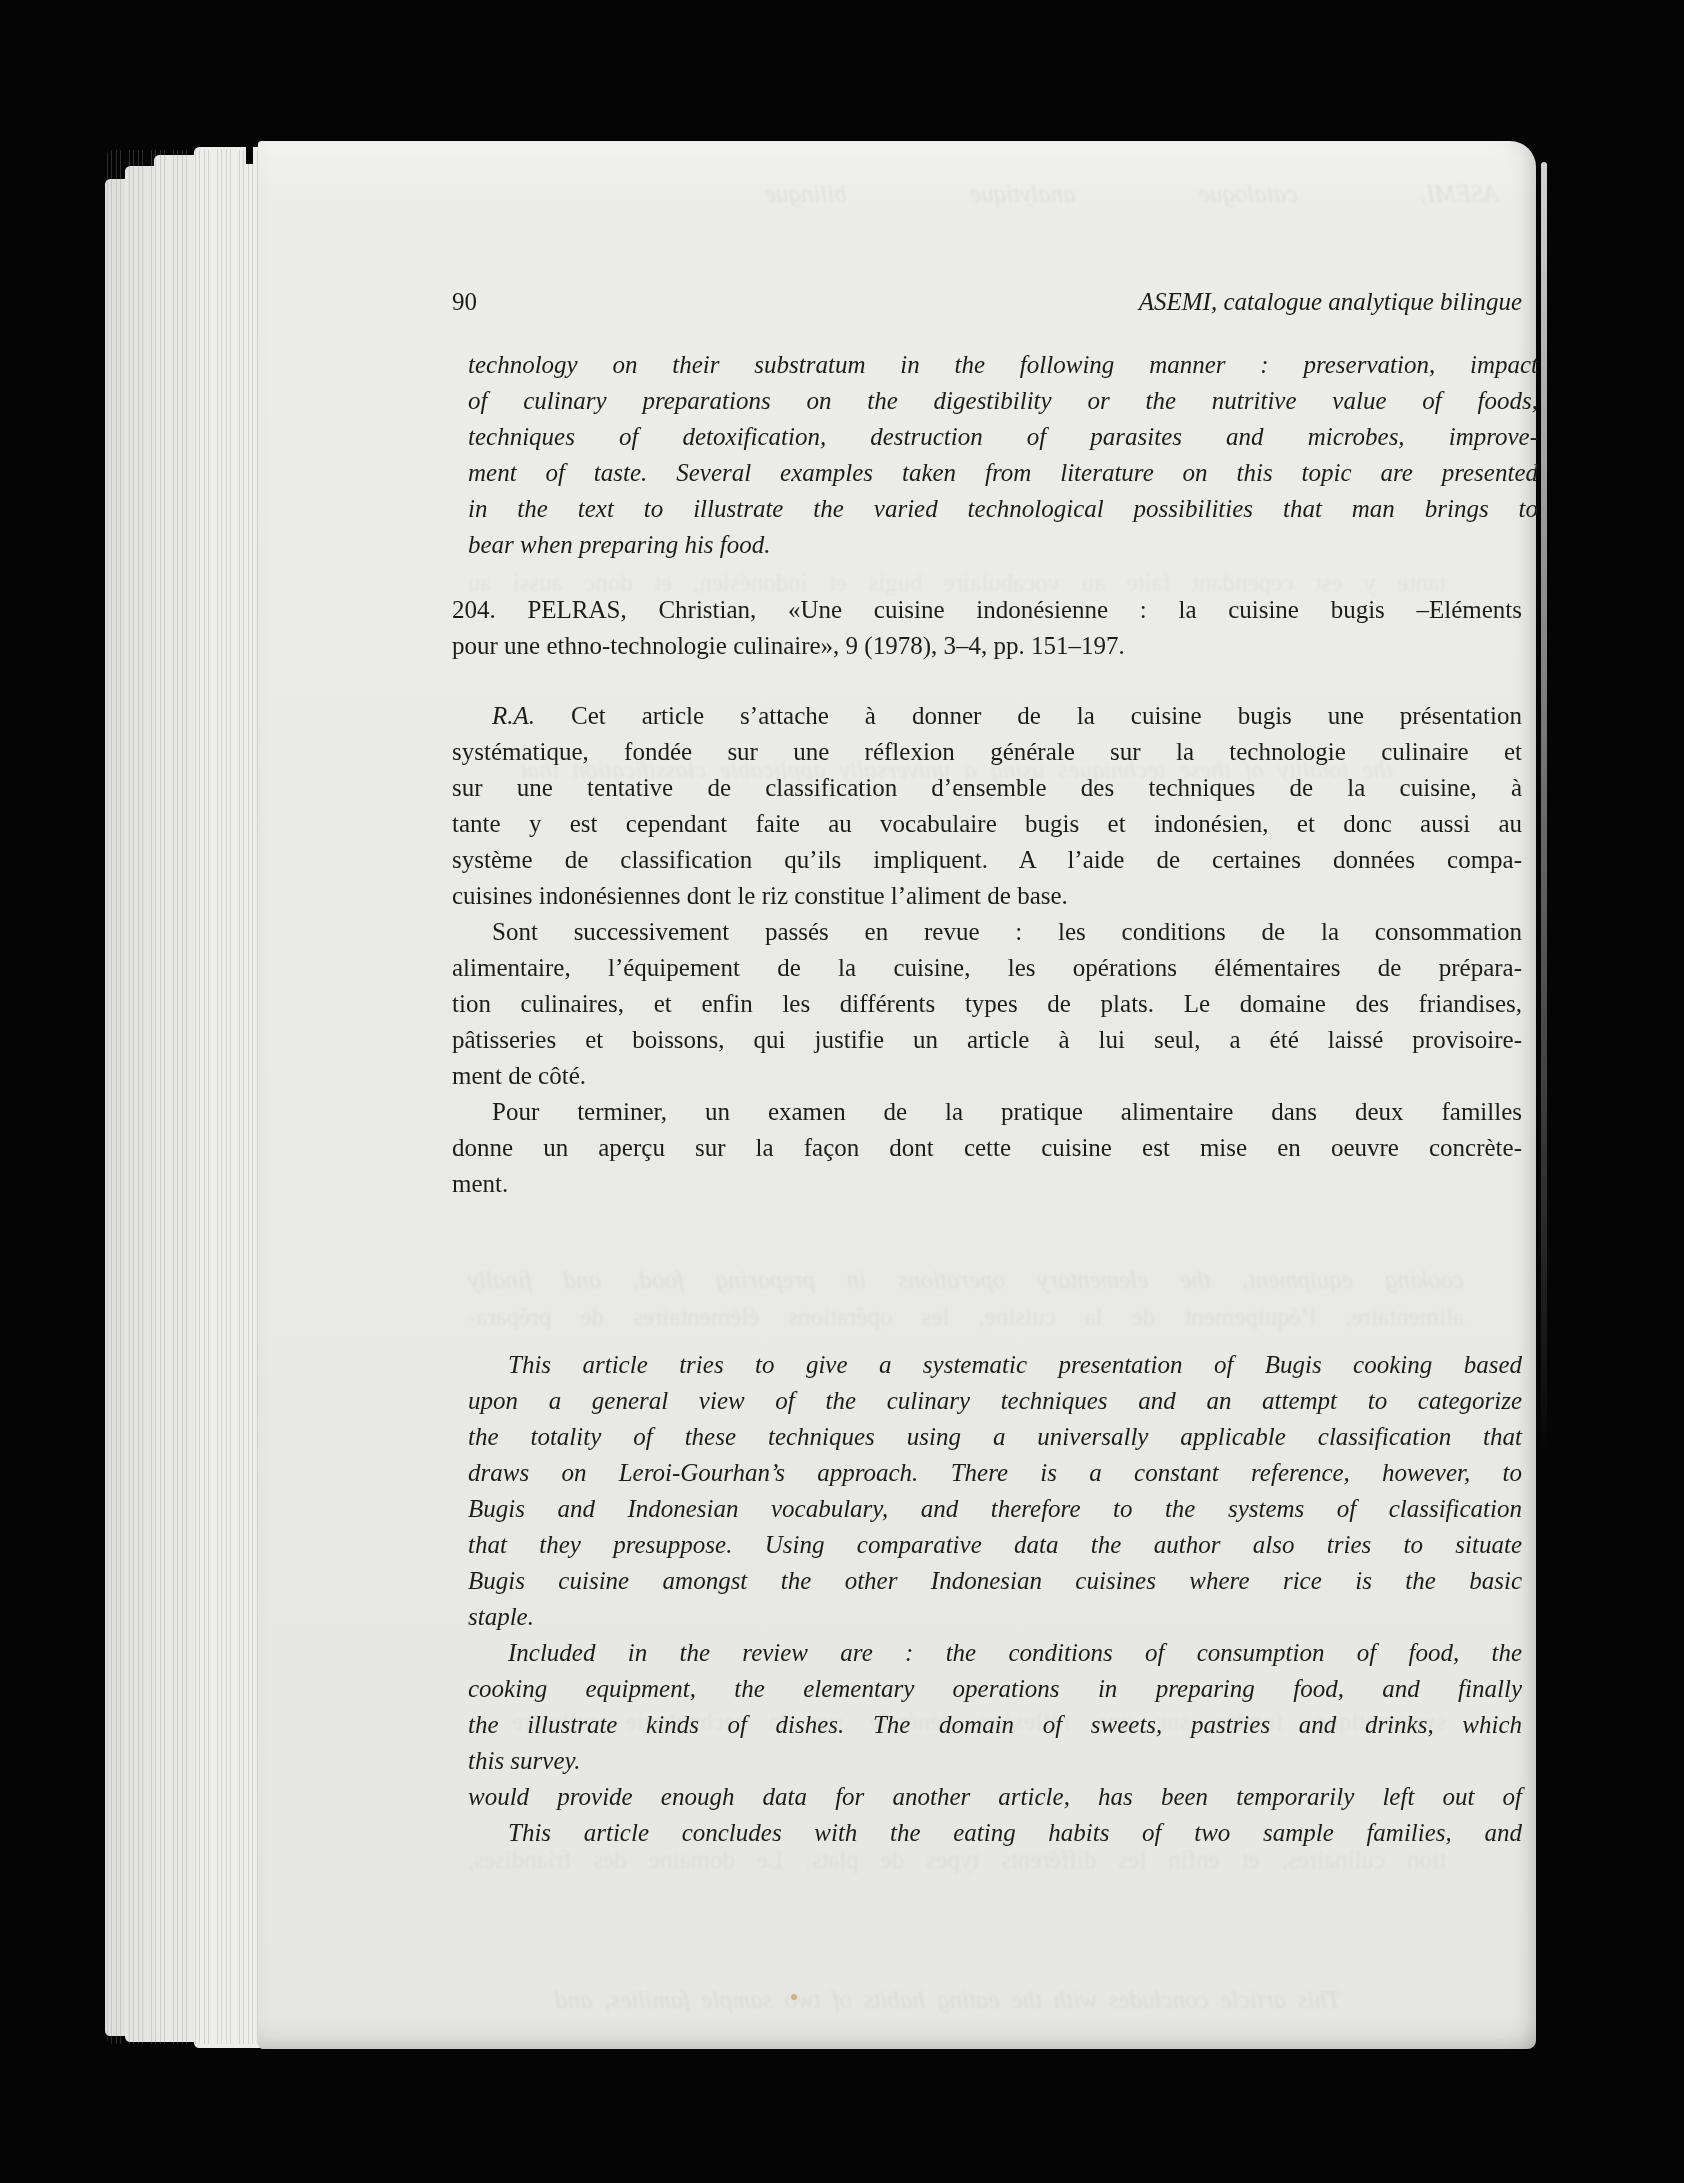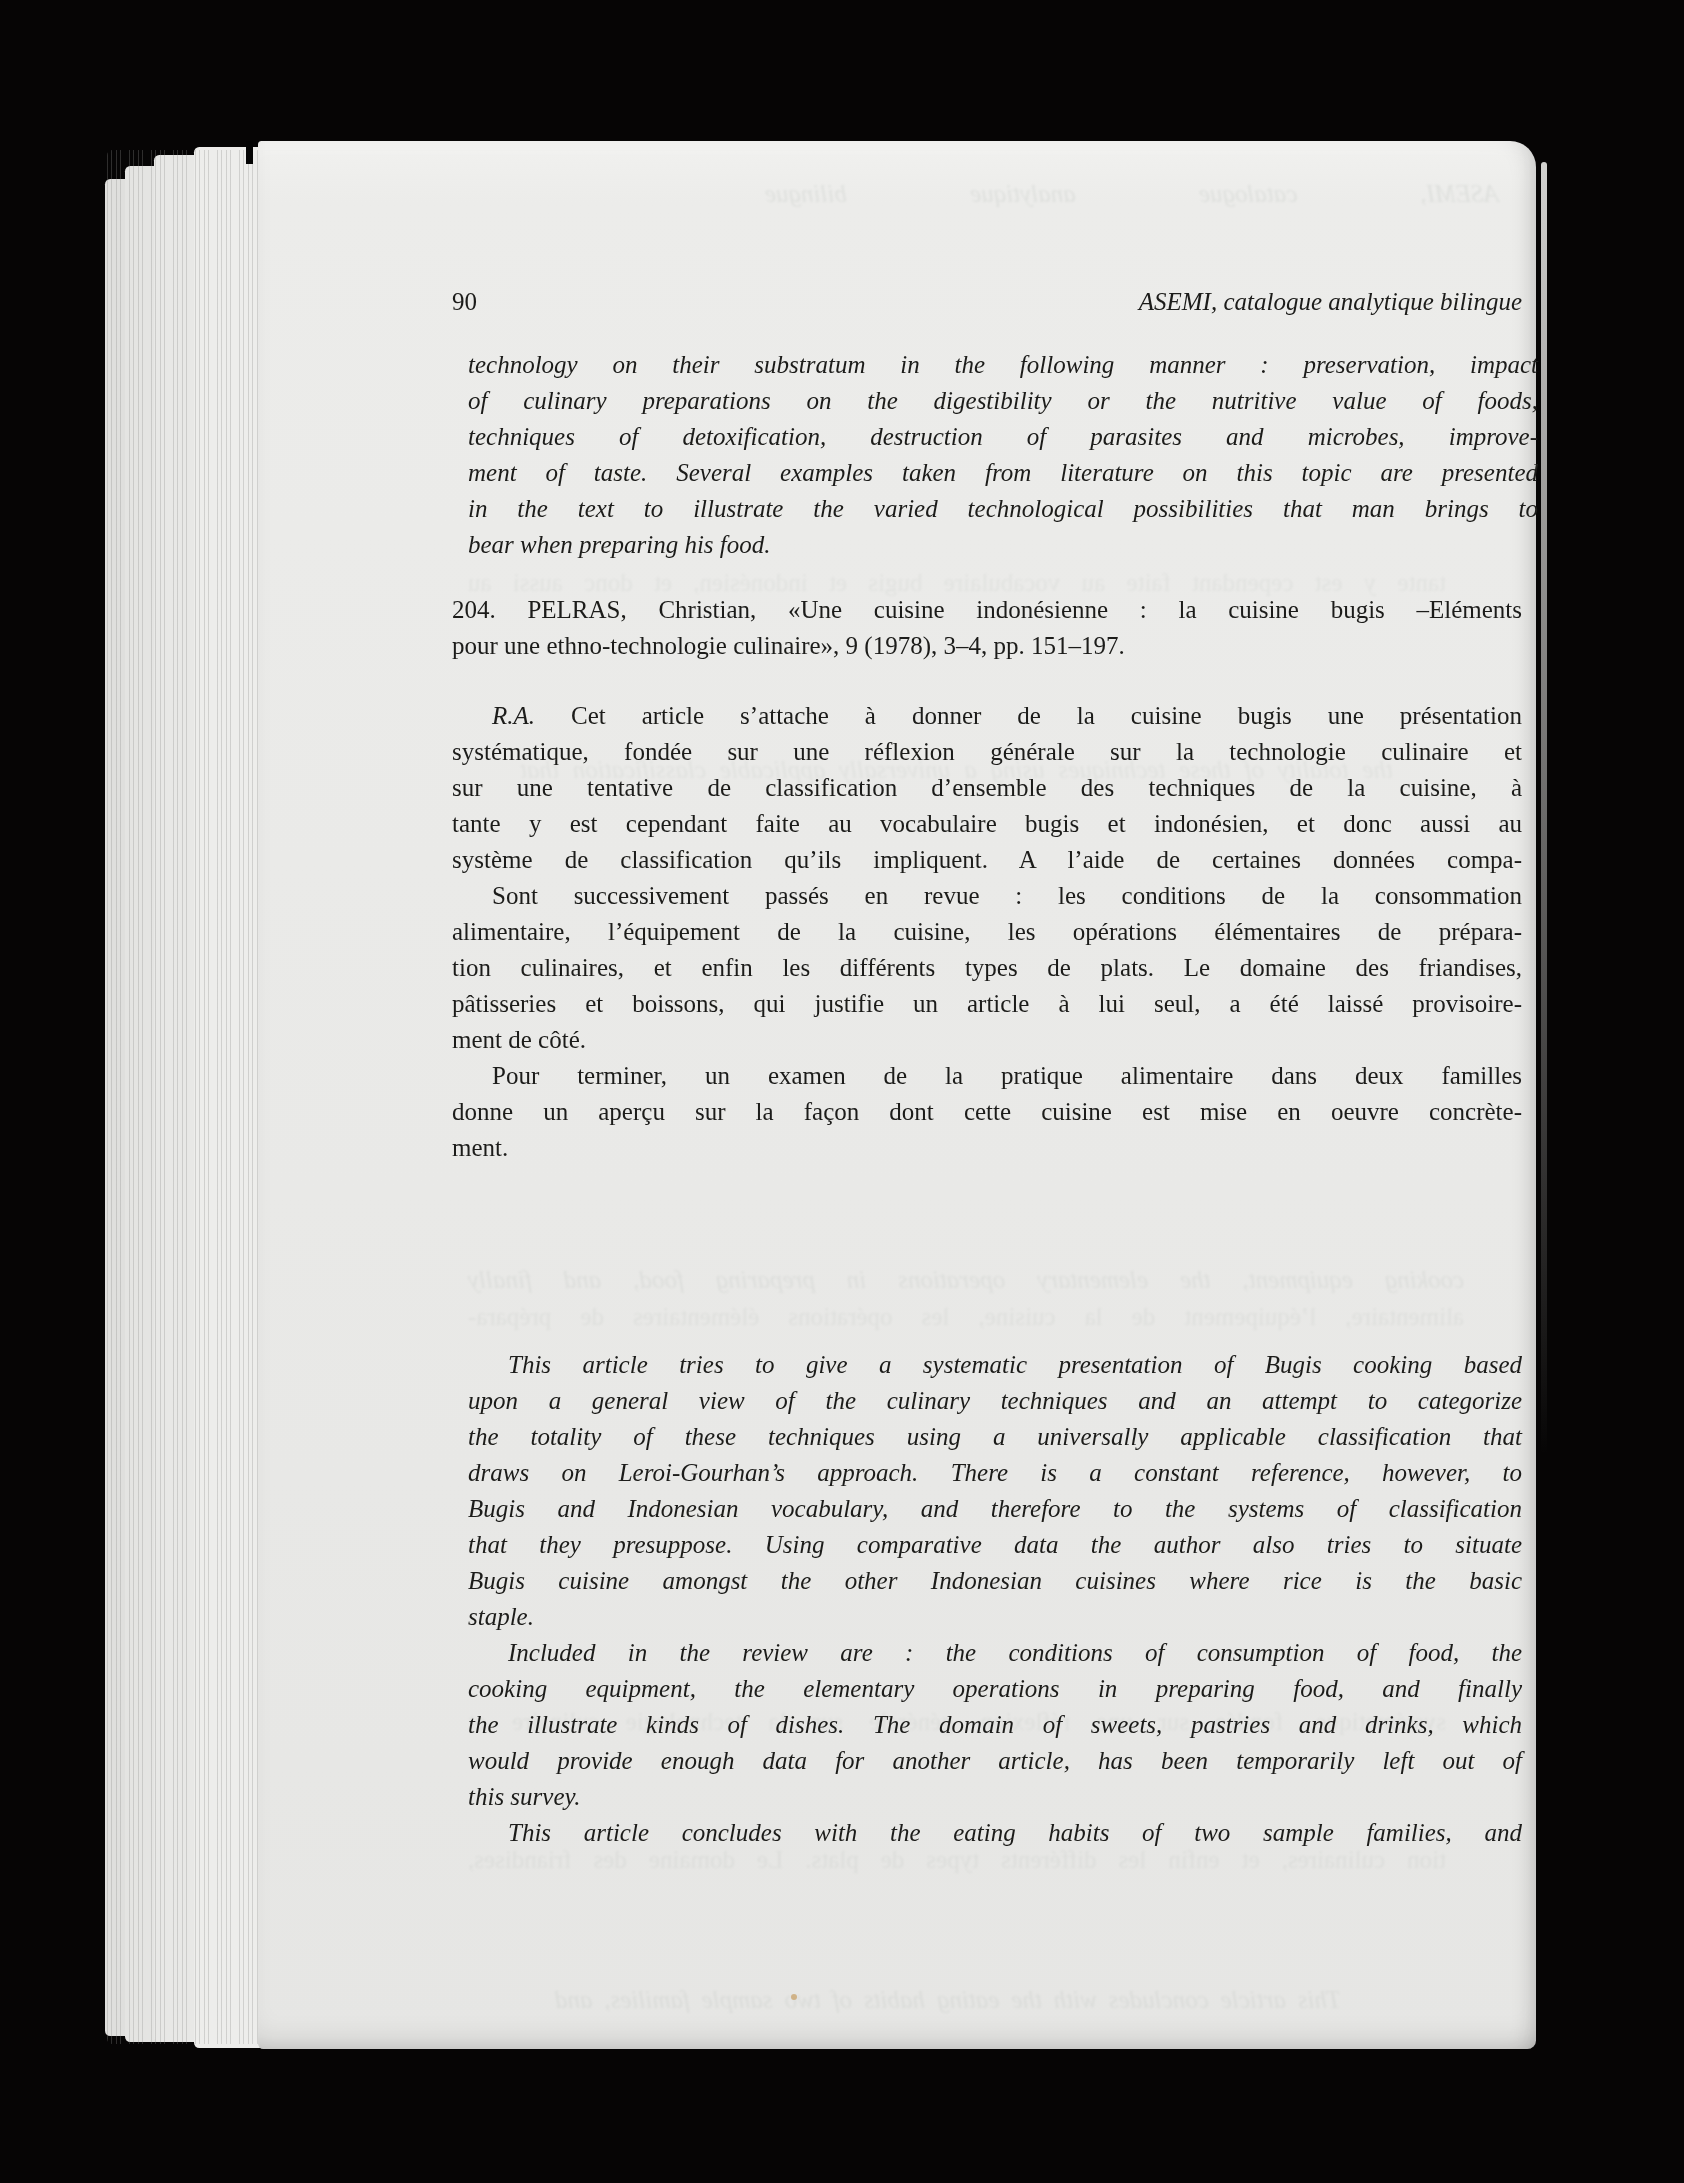--- a/index.html
+++ b/index.html
@@ -120,20 +120,21 @@
       <div class="tline tlast">pour une ethno-technologie culinaire», 9 (1978), 3–4, pp. 151–197.</div>
     </div>
 
   <div class="textblock fr">
     <div>
         <div class="tline tindent"><span class="lead">R.A. </span>Cet article s’attache à donner de la cuisine bugis une présentation</div>
         <div class="tline">systématique, fondée sur une réflexion générale sur la technologie culinaire et</div>
         <div class="tline">sur une tentative de classification d’ensemble des techniques de la cuisine, à</div>
         <div class="tline">tante y est cependant faite au vocabulaire bugis et indonésien, et donc aussi au</div>
         <div class="tline">système de classification qu’ils impliquent. A l’aide de certaines données compa-</div>
+        <div class="tline tlast">cuisines indonésiennes dont le riz constitue l’aliment de base.</div>
       </div>
     <div>
         <div class="tline tindent">Sont successivement passés en revue : les conditions de la consommation</div>
         <div class="tline">alimentaire, l’équipement de la cuisine, les opérations élémentaires de prépara-</div>
         <div class="tline">tion culinaires, et enfin les différents types de plats. Le domaine des friandises,</div>
         <div class="tline">pâtisseries et boissons, qui justifie un article à lui seul, a été laissé provisoire-</div>
         <div class="tline tlast">ment de côté.</div>
       </div>
     <div>
         <div class="tline tindent">Pour terminer, un examen de la pratique alimentaire dans deux familles</div>
@@ -150,22 +151,22 @@
         <div class="tline">draws on Leroi-Gourhan’s approach. There is a constant reference, however, to</div>
         <div class="tline">Bugis and Indonesian vocabulary, and therefore to the systems of classification</div>
         <div class="tline">that they presuppose. Using comparative data the author also tries to situate</div>
         <div class="tline">Bugis cuisine amongst the other Indonesian cuisines where rice is the basic</div>
         <div class="tline tlast">staple.</div>
       </div>
     <div class="pitalic">
         <div class="tline tindent">Included in the review are : the conditions of consumption of food, the</div>
         <div class="tline">cooking equipment, the elementary operations in preparing food, and finally</div>
         <div class="tline">the illustrate kinds of dishes. The domain of sweets, pastries and drinks, which</div>
+        <div class="tline tlast">this survey.</div>
         <div class="tline">would provide enough data for another article, has been temporarily left out of</div>
-        <div class="tline tlast">this survey.</div>
       </div>
     <div class="pitalic">
         <div class="tline tindent">This article concludes with the eating habits of two sample families, and</div>
       </div>
   </div>
 
 </div>
 
 
 </body></html>

